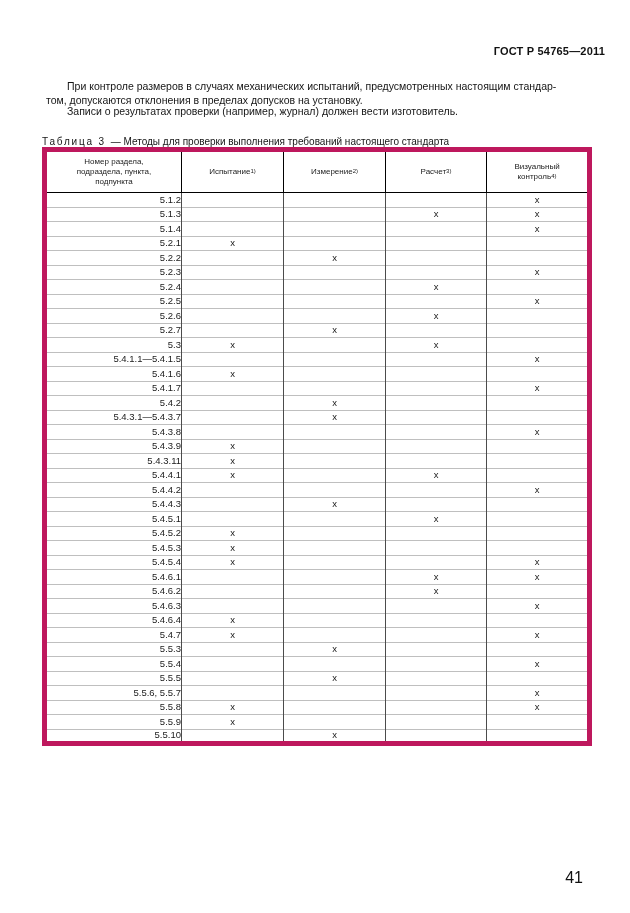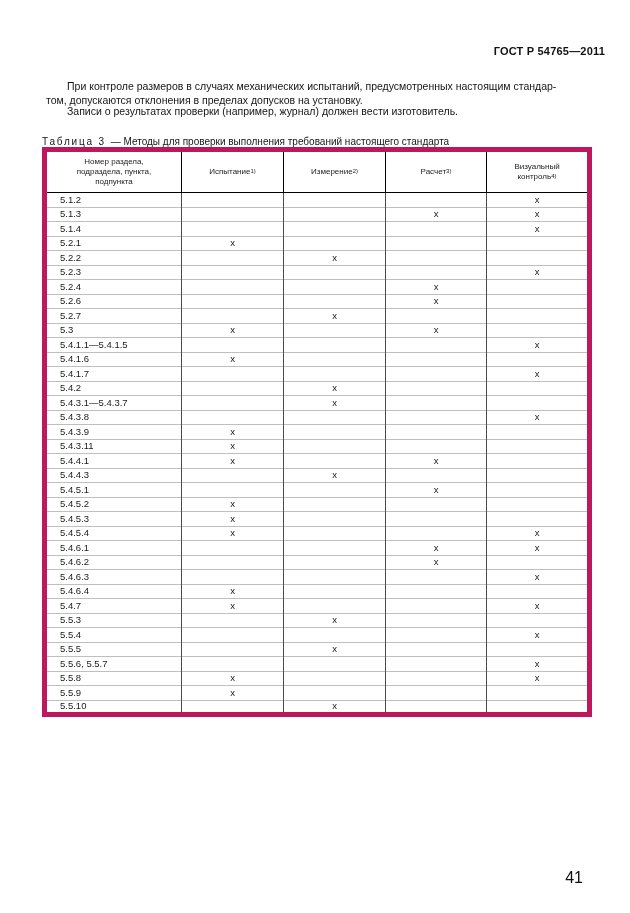--- a/index.html
+++ b/index.html
@@ -54,21 +54,21 @@
 
   .gost-table td {
     border-left: 1px solid #4c4c4c;
     border-right: 1px solid #4c4c4c;
     border-top: 1px solid #bfbfbf;
     height: 14.5px;
     font-size: 9.5px; line-height: 10px;
     vertical-align: middle;
     color: #1a1a1a;
   }
-  .gost-table td.col-section { text-align: left; padding-left: 13px; }
+  .gost-table td.col-section { text-align: right; padding-left: 13px; }
   .gost-table td.col-mark { text-align: center; }
 
   .page-number {
     position: absolute; right: 47px; top: 869px;
     font-size: 16px; color: #111;
   }
 </style>
 </head>
 <body>
 
@@ -160,20 +160,27 @@
           <td class="col-mark">x</td>
         </tr>
         <tr>
           <td class="col-section">5.2.4</td>
           <td class="col-mark"></td>
           <td class="col-mark"></td>
           <td class="col-mark">x</td>
           <td class="col-mark"></td>
         </tr>
         <tr>
+          <td class="col-section">5.2.5</td>
+          <td class="col-mark"></td>
+          <td class="col-mark"></td>
+          <td class="col-mark"></td>
+          <td class="col-mark">x</td>
+        </tr>
+        <tr>
           <td class="col-section">5.2.6</td>
           <td class="col-mark"></td>
           <td class="col-mark"></td>
           <td class="col-mark">x</td>
           <td class="col-mark"></td>
         </tr>
         <tr>
           <td class="col-section">5.2.7</td>
           <td class="col-mark"></td>
           <td class="col-mark">x</td>
@@ -242,20 +249,27 @@
           <td class="col-mark"></td>
           <td class="col-mark"></td>
           <td class="col-mark"></td>
         </tr>
         <tr>
           <td class="col-section">5.4.4.1</td>
           <td class="col-mark">x</td>
           <td class="col-mark"></td>
           <td class="col-mark">x</td>
           <td class="col-mark"></td>
+        </tr>
+        <tr>
+          <td class="col-section">5.4.4.2</td>
+          <td class="col-mark"></td>
+          <td class="col-mark"></td>
+          <td class="col-mark"></td>
+          <td class="col-mark">x</td>
         </tr>
         <tr>
           <td class="col-section">5.4.4.3</td>
           <td class="col-mark"></td>
           <td class="col-mark">x</td>
           <td class="col-mark"></td>
           <td class="col-mark"></td>
         </tr>
         <tr>
           <td class="col-section">5.4.5.1</td>

